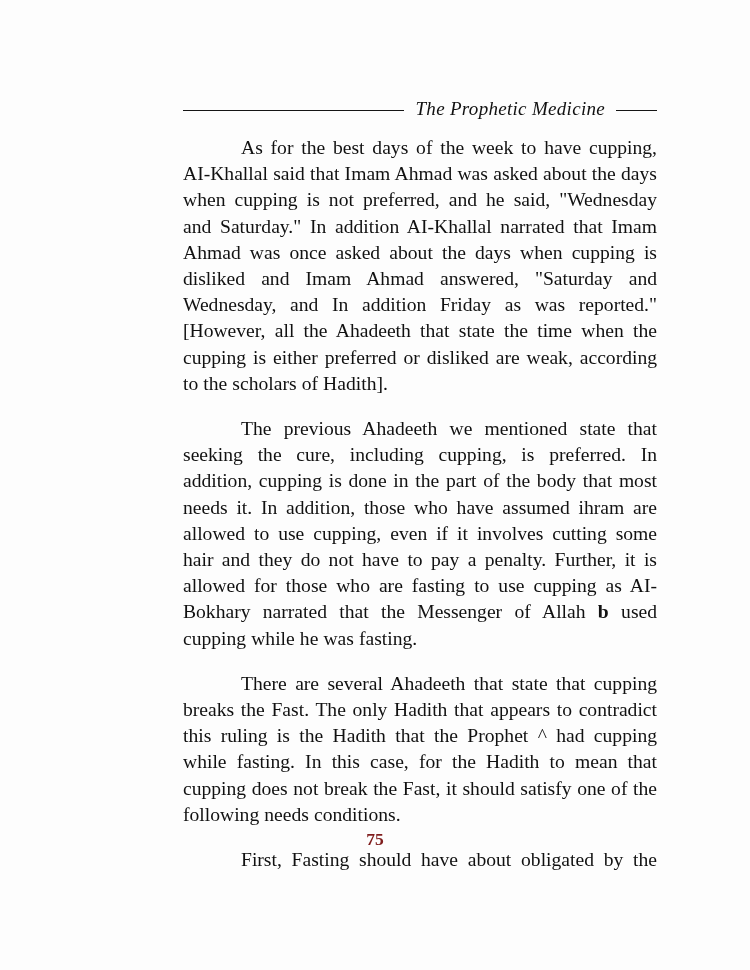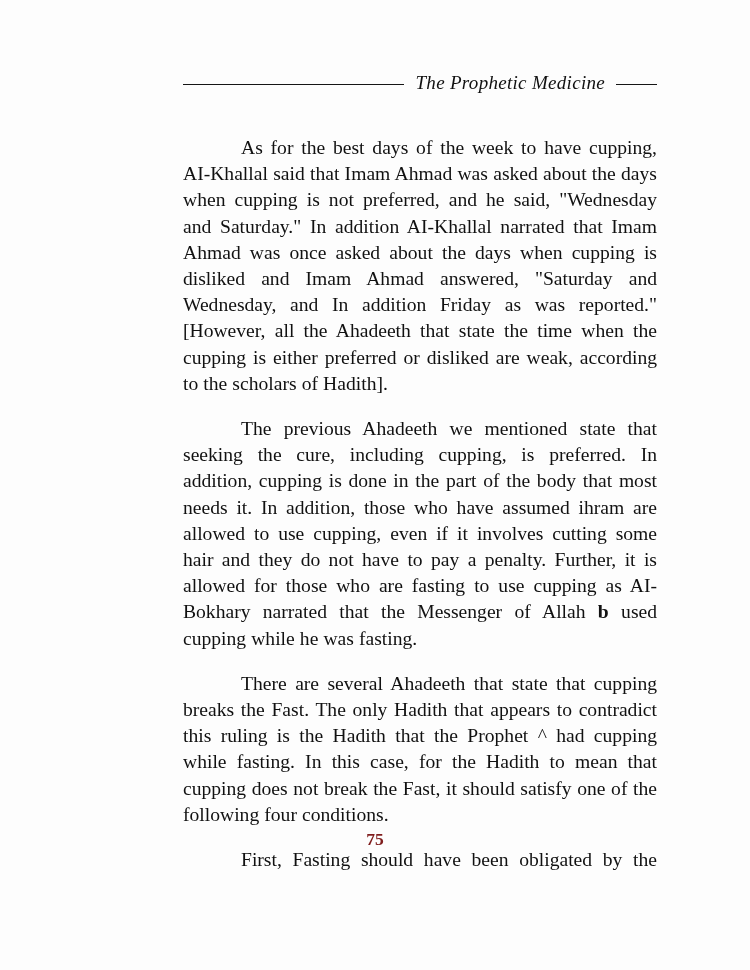--- a/index.html
+++ b/index.html
@@ -21,21 +21,21 @@
     left: 0; top: 0;
     width: 750px;
     height: 970px;
     background: #fdfdfd;
   }
 
   
   .running-head {
     position: absolute;
     left: 183px;
-    top: 70px;
+    top: 96px;
     width: 474px;
     height: 26px;
     display: flex;
     align-items: center;
     justify-content: flex-end;
   }
   .rule {
     height: 0;
     border-top: 1.6px solid #151515;
     flex: 0 0 auto;
@@ -117,24 +117,24 @@
 
     <p class="para">
       <span>As for the best days of the week to have cupping, AI-Khallal said that Imam Ahmad was asked about the days when cupping is not preferred, and he said, "Wednesday and Saturday." In addition AI-Khallal narrated that Imam Ahmad was once asked about the days when cupping is disliked and Imam Ahmad answered, "Saturday and Wednesday, and In addition Friday as was reported." [However, all the Ahadeeth that state the time when the cupping is either preferred or disliked are weak, according to the scholars of Hadith].</span>
     </p>
 
     <p class="para">
       <span>The previous Ahadeeth we mentioned state that seeking the cure, including cupping, is preferred. In addition, cupping is done in the part of the body that most needs it. In addition, those who have assumed ihram are allowed to use cupping, even if it involves cutting some hair and they do not have to pay a penalty. Further, it is allowed for those who are fasting to use cupping as AI-Bokhary narrated that the Messenger of Allah </span><span class="sym-b">b</span><span> used cupping while he was fasting.</span>
     </p>
 
     <p class="para">
-      <span>There are several Ahadeeth that state that cupping breaks the Fast. The only Hadith that appears to contradict this ruling is the Hadith that the Prophet </span><span class="sym-caret">^</span><span> had cupping while fasting. In this case, for the Hadith to mean that cupping does not break the Fast, it should satisfy one of the following four conditions.</span>
+      <span>There are several Ahadeeth that state that cupping breaks the Fast. The only Hadith that appears to contradict this ruling is the Hadith that the Prophet </span><span class="sym-caret">^</span><span> had cupping while fasting. In this case, for the Hadith to mean that cupping does not break the Fast, it should satisfy one of the following needs conditions.</span>
     </p>
 
     <p class="para force-justify">
-      <span>First, Fasting should have been obligated by the</span>
+      <span>First, Fasting should have about obligated by the</span>
     </p>
 
   </div>
 
   <div class="folio">75</div>
 
 </div>
 
 </body></html>

